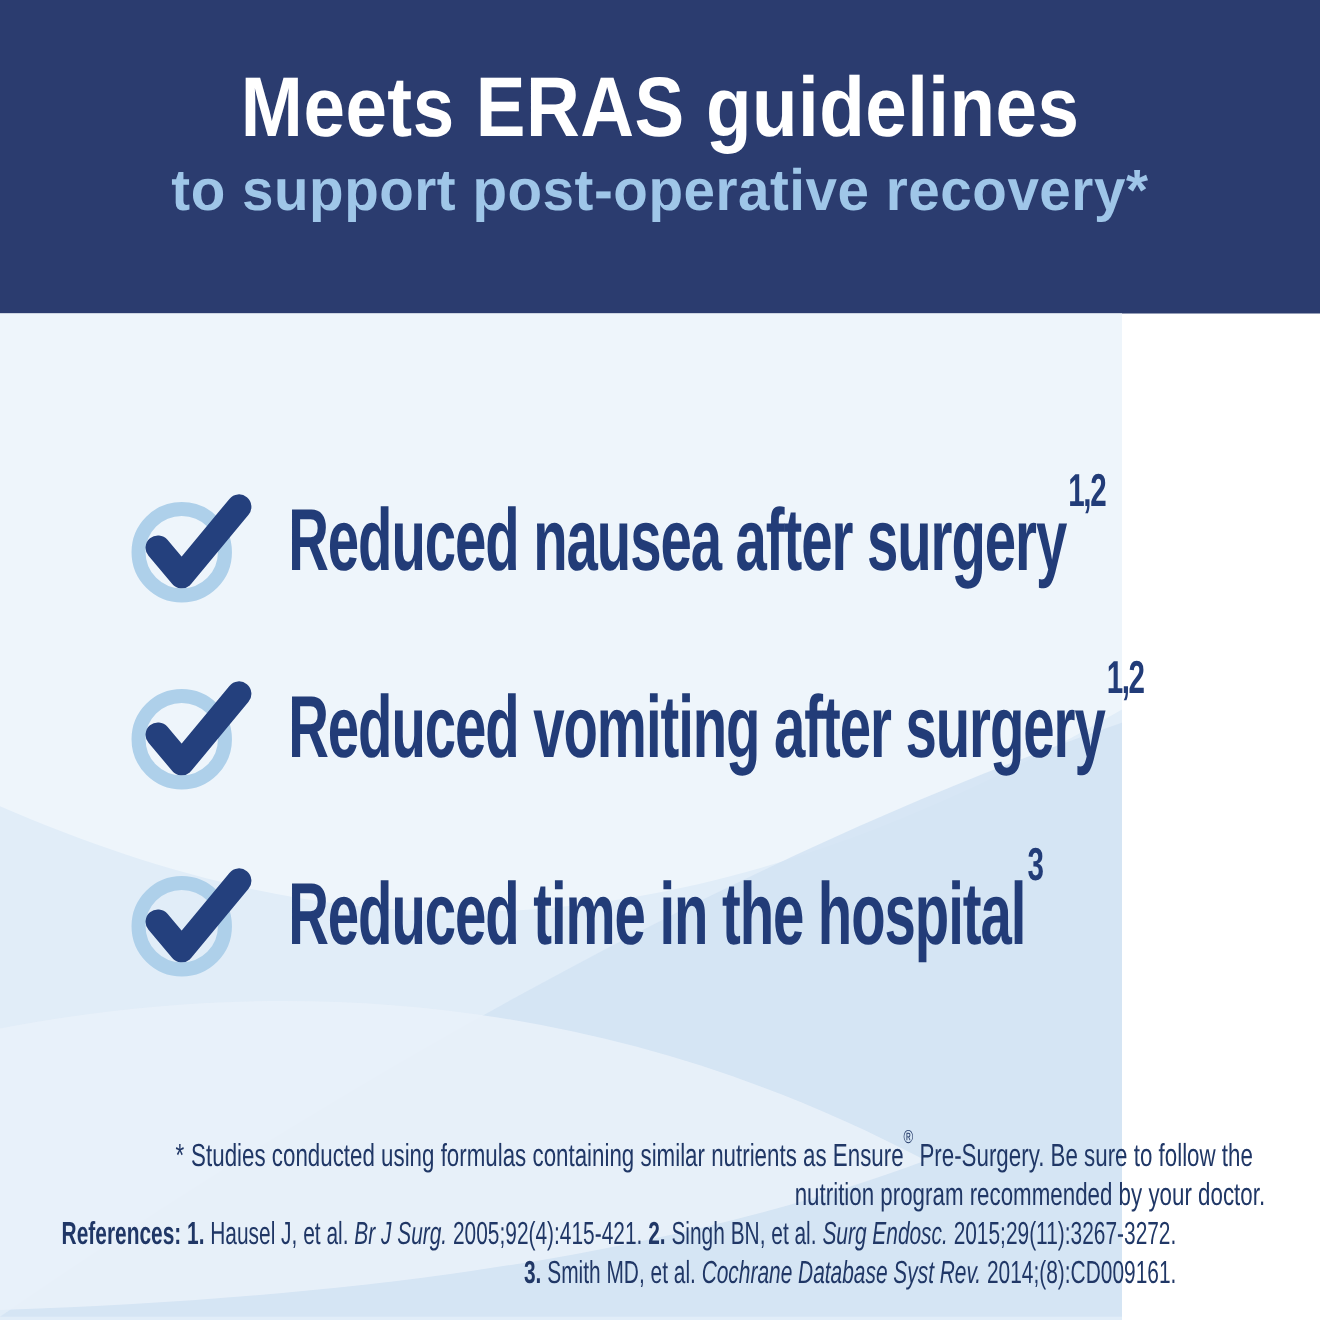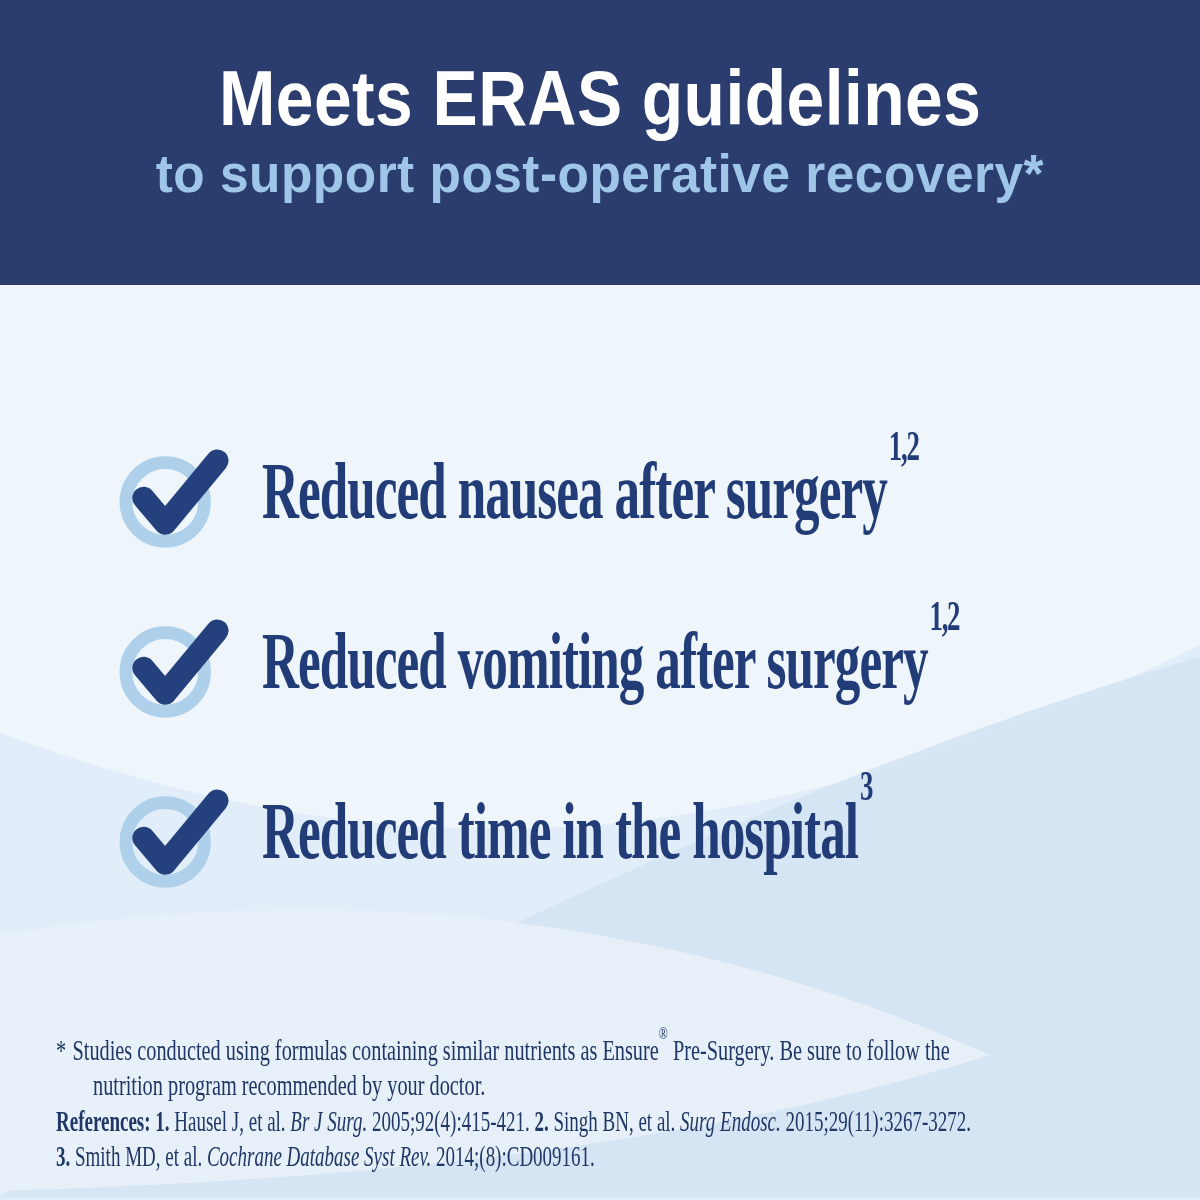--- a/index.html
+++ b/index.html
@@ -13,20 +13,21 @@
     --benefit-text:#223c78;
     --check:#24407d;
     --check-ring:#aed0ea;
     --footnote-text:#203766;
   }
   html,body{margin:0;padding:0;background:#ffffff;}
   #canvas{
     position:relative;width:1200px;height:1200px;overflow:hidden;
     font-family:"Liberation Sans", sans-serif;
     background:#ffffff;
+    text-align:right;
   }
   
   .hero{
     position:absolute;top:0;left:0;width:1200px;height:285px;
     background:var(--header-bg);
     display:flex;flex-direction:column;align-items:center;
     padding-top:58px;box-sizing:border-box;
   }
   .hero-title{
     margin:0;color:var(--title);
@@ -35,23 +36,22 @@
     transform:scaleX(.88);transform-origin:center top;
   }
   .hero-subtitle{
     margin:6px 0 0 0;color:var(--subtitle);
     font-size:53px;font-weight:600;line-height:1.05;
     white-space:nowrap;letter-spacing:0.5px;
     transform:scaleX(.97);transform-origin:center top;
   }
   
   .content{
-    position:absolute;top:285px;left:0;width:1200px;height:915px;
+    position:absolute;top:285px;left:0;width:1020px;height:915px;
     background:var(--body-bg);
-    font-family:Liberation Serif, serif;
   }
   .waves{position:absolute;top:0;left:0;width:100%;height:100%;}
   .wave-base{fill:var(--body-bg);}
   .wave-mid{fill:var(--wave-mid);}
   .wave-dark{fill:var(--wave-dark);opacity:.85;}
   .wave-light{fill:var(--wave-light);opacity:.9;}
   
   .benefits{
     position:absolute;top:161px;left:118px;margin:0;padding:0;list-style:none;
   }

